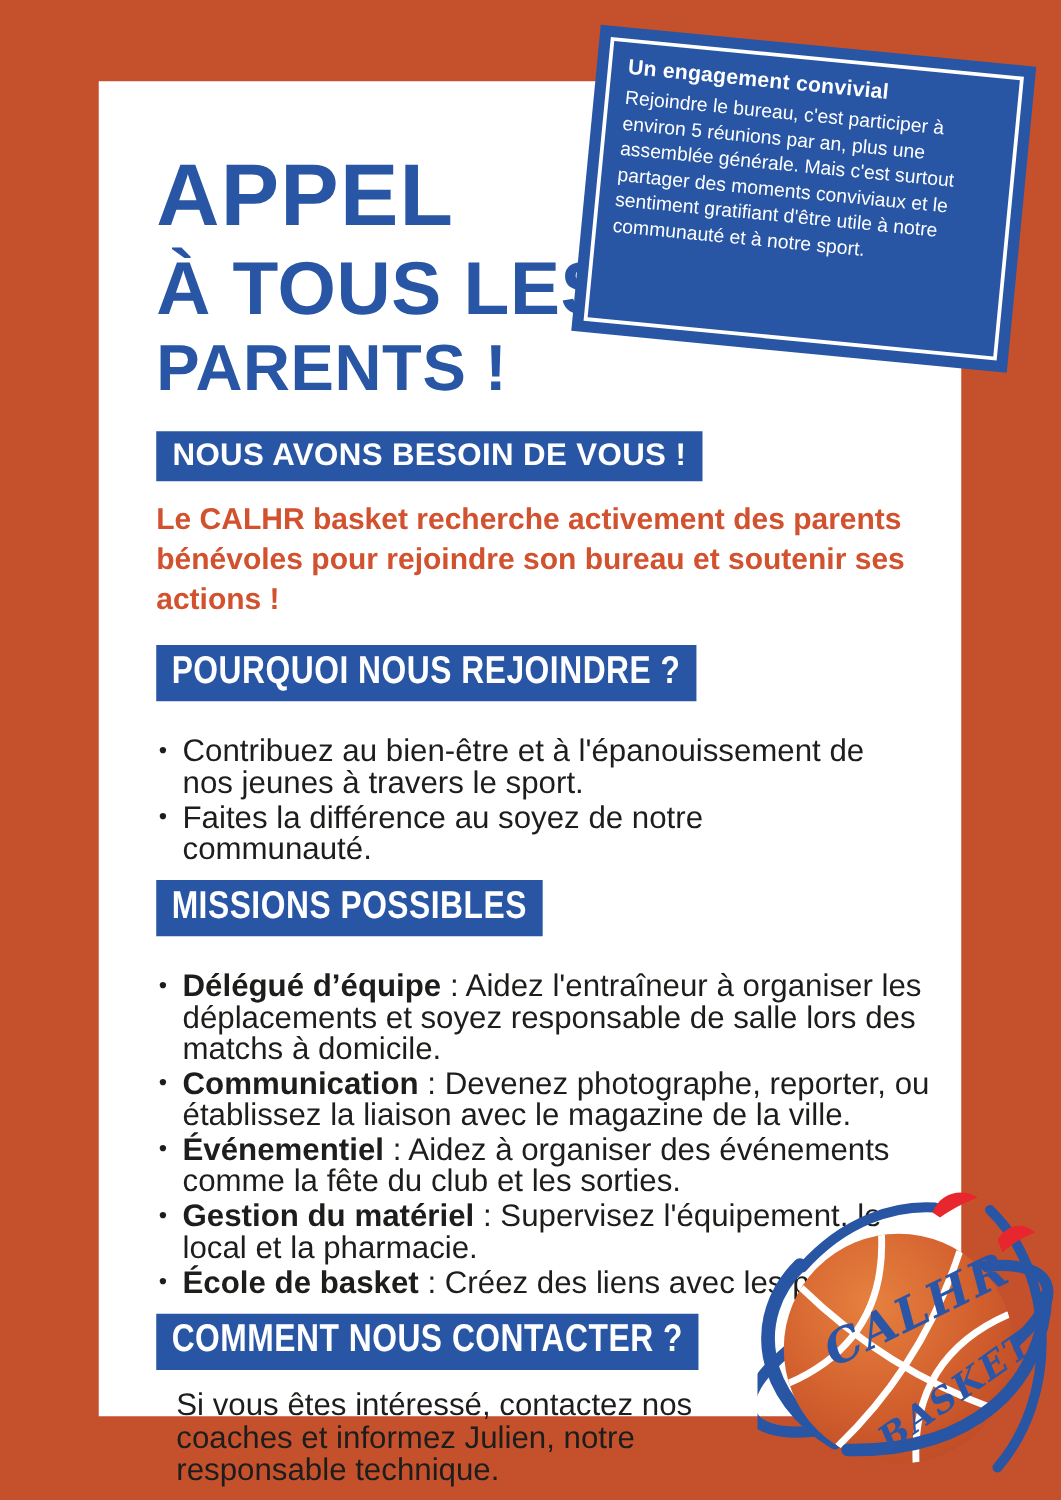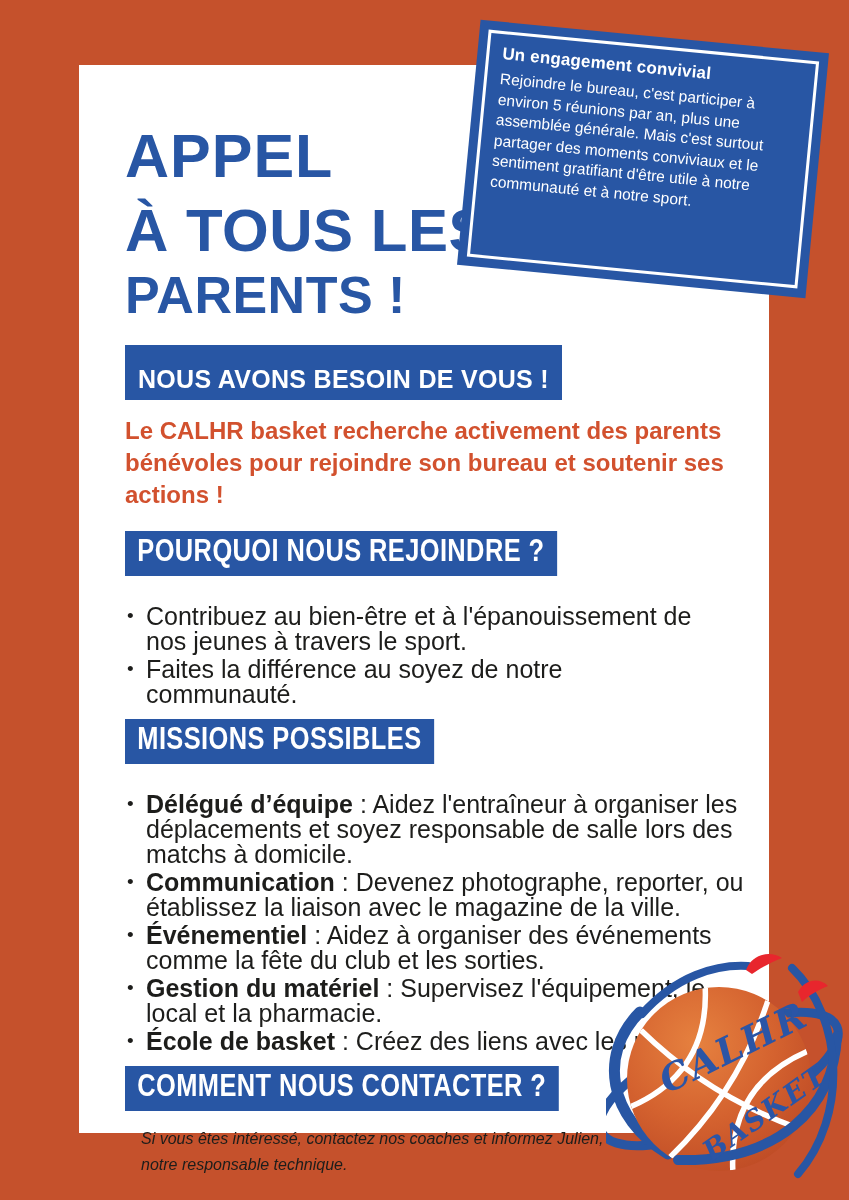--- a/index.html
+++ b/index.html
@@ -11,43 +11,43 @@
   .intro-box{position:absolute;left:468px;top:36px;width:350px;height:246px;background:#2856a4;
              transform:rotate(5.5deg);z-index:3;}
   .intro-inner{position:absolute;left:9px;top:9px;right:9px;bottom:9px;border:3px solid #ffffff;
                padding:10px 13px;color:#ffffff;box-sizing:border-box;}
   .intro-title{font-size:17px;font-weight:bold;margin:0 0 5px 0;letter-spacing:.2px;}
   .intro-body{font-size:15.5px;line-height:1.33;margin:0;font-weight:500;}
 
   .content{position:absolute;left:125px;top:112px;width:620px;z-index:2;}
 
   .title{color:#2856a4;font-weight:bold;margin:0;}
-  .title .l1{display:block;font-size:61px;line-height:88px;letter-spacing:1px;}
+  .title .l1{display:block;font-size:70px;line-height:88px;letter-spacing:1px;}
   .title .l2{display:block;font-size:60px;line-height:62px;letter-spacing:.5px;}
   .title .l3{display:block;font-size:52px;line-height:66px;letter-spacing:.5px;}
 
   .need-badge{display:inline-block;background:#2856a4;color:#fff;font-weight:bold;
-              font-size:25px;padding:20px 13px 6px;margin-top:17px;letter-spacing:.3px;}
+              font-size:25px;padding:5px 13px 6px;margin-top:17px;letter-spacing:.3px;}
 
   .lead-par{color:#d2512e;font-weight:bold;font-size:24px;line-height:32px;margin:15px 0 0 0;width:605px;}
 
   .section-badge{display:inline-block;background:#2856a4;color:#fff;font-weight:bold;
                  font-size:31px;padding:2px 15px 7px;transform:scaleX(.82);transform-origin:left center;
                  letter-spacing:.5px;white-space:nowrap;}
   .gap-lg{margin-top:20px;}
   .gap-md{margin-top:12px;}
 
   ul.blist{list-style:none;margin:28px 0 0 0;padding:0;color:#1d1d1b;font-size:25px;line-height:25px;}
   ul.blist li{position:relative;padding-left:21px;margin:0 0 3px 0;}
   ul.blist li::before{content:"\2022";position:absolute;left:2px;top:-1px;font-size:19px;color:#1d1d1b;}
   ul.why{width:578px;}
   ul.missions{width:620px;}
   .mlead{font-weight:bold;}
 
-  .contact-par{color:#1d1d1b;font-size:16px;line-height:26px;margin:15px 0 0 16px;width:472px;font-style:italic;}
+  .contact-par{color:#1d1d1b;font-size:25px;line-height:26px;margin:15px 0 0 16px;width:472px;}
 
   .closing{margin-top:16px;width:510px;text-align:center;color:#d0512e;
            font-family:"DejaVu Serif",cursive;font-style:italic;}
   .closing .c1{display:block;font-size:29px;line-height:36px;}
   .closing .c2{display:block;font-size:28px;line-height:36px;}
 
   .logo{position:absolute;left:606px;top:946px;z-index:4;}
 </style>
 </head>
 <body>

